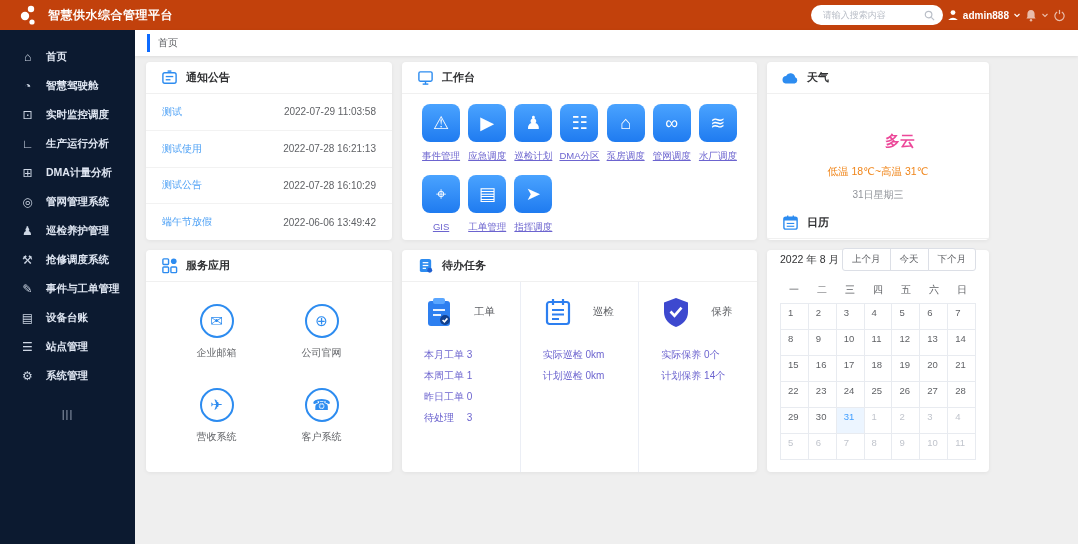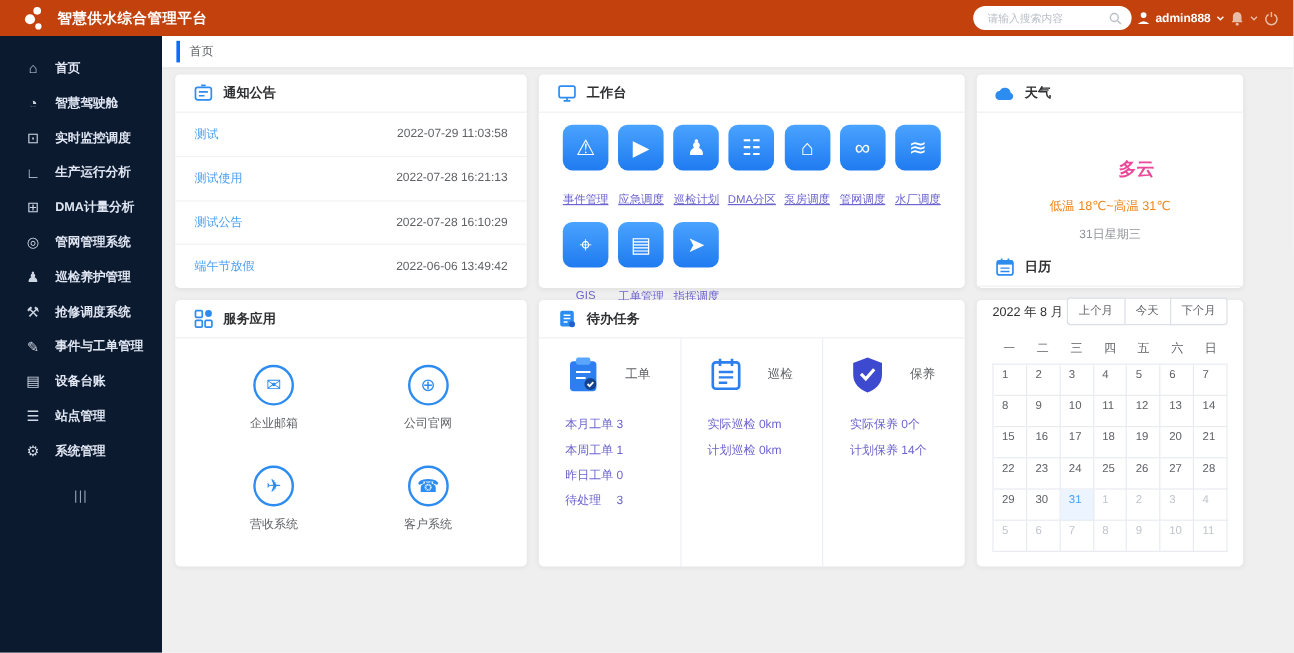--- a/index.html
+++ b/index.html
@@ -26,38 +26,38 @@
   .side-collapse { margin-top:18px; text-align:center; color:#97a2b5; font-size:11px; letter-spacing:1px; cursor:pointer; }
 
   
   .main { flex:1; display:flex; flex-direction:column; background:#efefef; min-width:0; }
   .crumbbar { height:26px; background:#fff; display:flex; align-items:center; padding-left:12px; box-shadow:0 1px 3px rgba(0,0,0,.08); }
   .crumb { border-left:3px solid #0d6bff; padding:2px 8px; font-size:10px; color:#606266; }
   .content { padding:6px 0 0 11px; }
   .row { display:flex; gap:10px; }
   .row + .row { margin-top:10px; }
   .card { background:#fff; border-radius:4px; box-shadow:0 1px 4px rgba(0,0,0,.06); display:flex; flex-direction:column; }
-  .c1 { width:293px; } .c2 { width:355px; } .c3 { width:222px; }
+  .c1 { width:246px; } .c2 { width:355px; } .c3 { width:222px; }
   .r1 { height:178px; } .r2 { height:222px;justify-content:flex-end; }
   .card-hd { height:32px; display:flex; align-items:center; gap:8px; padding:0 14px; border-bottom:1px solid #f0f0f0; flex:0 0 32px; }
   .card-hd .cico { width:18px; height:18px; display:flex; align-items:center; justify-content:center; }
   .card-title { font-size:11px; font-weight:bold; color:#303133; }
 
   
   .notice-list { flex:1; display:flex; flex-direction:column; }
   .notice-row { flex:1; display:flex; align-items:center; justify-content:space-between; padding:0 16px; border-bottom:1px solid #f2f2f2; }
   .notice-row:last-child { border-bottom:none; }
   .notice-t { color:#4a9ff5; font-size:10px; cursor:pointer; }
   .notice-d { color:#606266; font-size:10px; }
 
   
   .wb-grid { padding:10px 16px 0 16px; display:grid; grid-template-columns:repeat(7,1fr); row-gap:12px; }
   .wb-app { display:flex; flex-direction:column; align-items:center; cursor:pointer; }
   .wb-tile { width:38px; height:38px; border-radius:8px; background:linear-gradient(180deg,#4aa3ff,#1f7bf0); color:#fff; font-size:18px; display:flex; align-items:center; justify-content:center; }
-  .wb-label { margin-top:18px; font-size:9.5px; color:#6c64cf; text-decoration:underline; }
+  .wb-label { margin-top:8px; font-size:9.5px; color:#6c64cf; text-decoration:underline; }
 
   
   .weather-body { flex:1; text-align:center; padding-top:38px; }
   .w-cond { color:#ec4899; font-size:15px; font-weight:bold;padding-left:44px; }
   .w-range { color:#f08519; font-size:10.5px; margin-top:14px; }
   .w-date { color:#909399; font-size:10px; margin-top:9px; }
 
   
   .svc-grid { flex:1; display:grid; grid-template-columns:1fr 1fr; grid-template-rows:1fr 1fr; padding:8px 18px 14px 18px; }
   .svc { display:flex; flex-direction:column; align-items:center; justify-content:center; cursor:pointer; }

